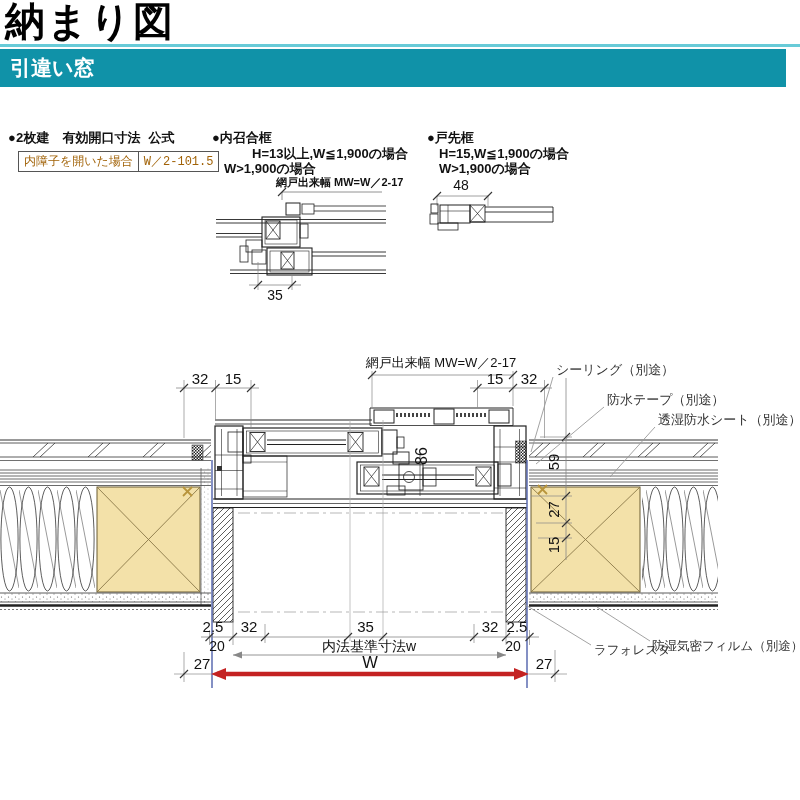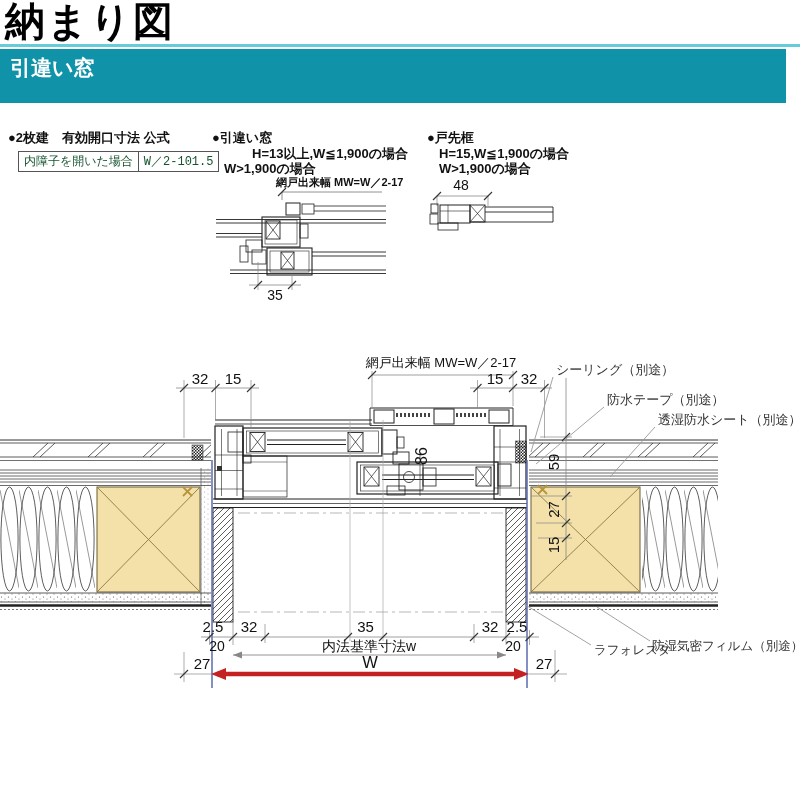--- a/index.html
+++ b/index.html
@@ -1,56 +1,56 @@
 <!DOCTYPE html>
 <html><head>
 <meta charset="utf-8">
 <style>
   html,body{margin:0;padding:0;}
   body{width:800px;height:800px;position:relative;background:#fff;
        font-family:"Liberation Sans","DejaVu Sans",sans-serif;color:#111;overflow:hidden;}
   .abs{position:absolute;}
   #title{left:5px;top:-6px;font-size:40px;font-weight:bold;letter-spacing:2px;color:#000;}
   #divider{left:0;top:44px;width:800px;height:3px;background:#68cbd8;}
-  #banner{left:0;top:49px;width:786px;height:54px;background:#1092a8;}
+  #banner{left:0;top:49px;width:786px;height:38px;background:#1092a8;}
   #banner span{display:block;line-height:38px;padding-left:10px;font-size:21px;font-weight:bold;color:#fff;}
   .h6{font-size:13px;font-weight:600;white-space:nowrap;}
   .cond{font-size:13px;font-weight:600;white-space:nowrap;}
   .small-label{font-size:11px;font-weight:600;white-space:nowrap;}
   table.formula{border-collapse:collapse;}
-  table.formula td{border:1px solid #555;font-size:12px;font-weight:500;color:#14532d;
+  table.formula td{border:1px solid #555;font-size:12px;font-weight:500;color:#a16207;
       padding:1px 5px;height:17px;white-space:nowrap;}
   table.formula td.val{min-width:68px;font-family:Liberation Mono, monospace;}
   svg{display:block;}
   svg text{font-family:"Liberation Sans","DejaVu Sans",sans-serif;fill:#111;}
   .dimtxt{font-size:15px;}
   .dimtxt-s{font-size:14px;}
   .callout{font-size:13px;fill:#333;}
   .callout-s{font-size:12.5px;fill:#333;}
 </style>
 </head>
 <body>
 
 <div class="abs" id="title">納まり図</div>
 <div class="abs" id="divider"></div>
 <div class="abs" id="banner">
   <span>引違い窓</span>
 </div>
 
-<div class="abs h6" style="left:8px;top:129px;">●2枚建　有効開口寸法 公式</div>
+<div class="abs h6" style="left:8px;top:129px;font-family:Liberation Mono, monospace;">●2枚建　有効開口寸法 公式</div>
 <table class="formula abs" style="left:18px;top:151px;">
   <tbody>
       <tr>
     <td>内障子を開いた場合</td>
     <td class="val">W／2-101.5</td>
   </tr>
 </tbody>
   </table>
 
-<div class="abs h6" style="left:212px;top:129px;">●引違い窓</div>
+<div class="abs h6" style="left:212px;top:129px;">●内召合框</div>
 <div class="abs cond" style="left:224px;top:145px;margin-left:28px;">H=13以上,W≦1,900の場合</div>
 <div class="abs cond" style="left:224px;top:160px;">W&gt;1,900の場合</div>
 <div class="abs small-label" style="left:276px;top:175px;">網戸出来幅 MW=W／2-17</div>
 
 <div class="abs h6" style="left:427px;top:129px;">●戸先框</div>
 <div class="abs cond" style="left:439px;top:145px;text-align:center;">H=15,W≦1,900の場合</div>
 <div class="abs cond" style="left:439px;top:160px;">W&gt;1,900の場合</div>
 
 <svg class="abs" style="left:215px;top:185px;" width="175" height="120" viewBox="215 185 175 120">
   <g stroke="#777" stroke-width="0.8" fill="none">

